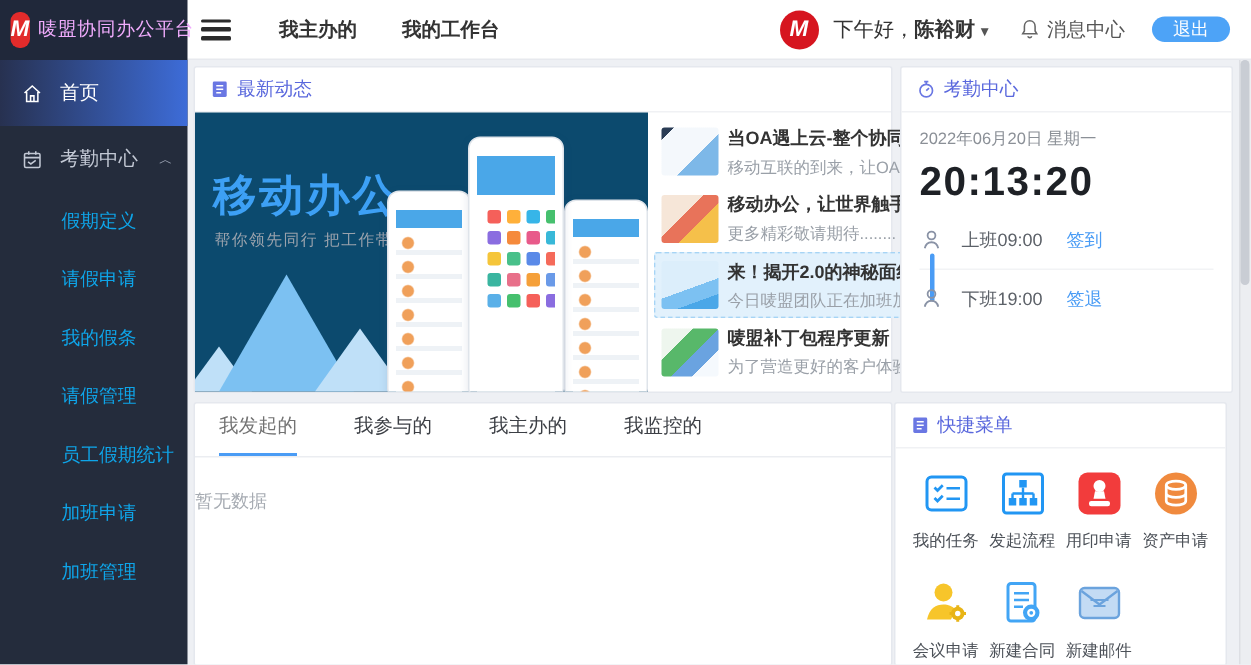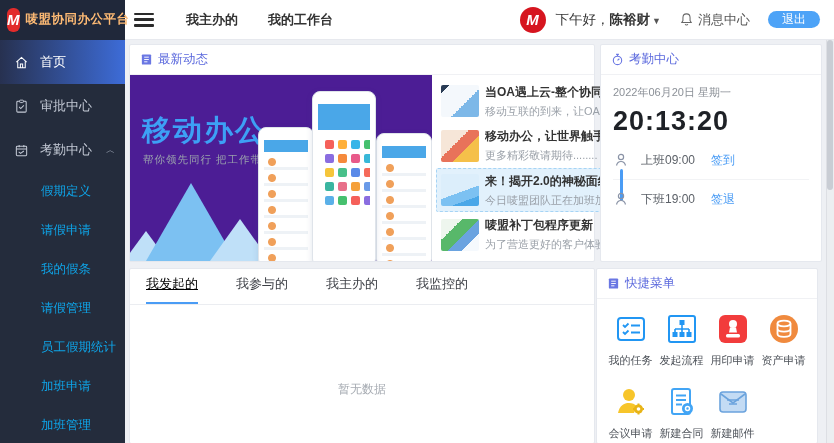--- a/index.html
+++ b/index.html
@@ -3,21 +3,21 @@
 <meta charset="utf-8">
 <style>
   * { margin:0; padding:0; box-sizing:border-box; }
   html,body { width:834px; height:443px; overflow:hidden; font-family:"Liberation Sans","DejaVu Sans",sans-serif; background:#eef0f4; }
   .page { position:relative; width:834px; height:443px; background:#eef0f4; }
 
   
   .topbar { position:absolute; top:0; left:0; width:834px; height:40px; background:#fff; border-bottom:1px solid #e7e9ee; display:flex; align-items:center; z-index:5; }
   .logo-section { width:125px; height:40px; background:#20283a; display:flex; align-items:center; padding-left:7px; flex-shrink:0; }
   .logo-badge { width:24px; height:24px; background:#e22b2b; border-radius:6px; color:#fff; font-weight:bold; font-size:15px; display:flex; align-items:center; justify-content:center; font-style:italic; }
-  .app-title { color:#fdba74; font-size:12.5px; font-weight:bold; margin-left:6px; letter-spacing:0.5px; white-space:nowrap; }
+  .app-title { color:#f0abfc; font-size:12.5px; font-weight:normal; margin-left:6px; letter-spacing:0.5px; white-space:nowrap; }
   .hamburger { margin-left:9px; width:20px; height:14px; display:flex; flex-direction:column; justify-content:space-between; cursor:pointer; }
   .hamburger span { display:block; height:2.5px; background:#2b2b2b; border-radius:1px; }
   .top-nav { display:flex; margin-left:32px; gap:30px; }
   .top-nav-item { font-size:13px; color:#333; font-weight:bold; cursor:pointer; white-space:nowrap; }
   .topbar-right { margin-left:auto; display:flex; align-items:center; padding-right:14px; gap:10px; }
   .avatar-circle { width:26px; height:26px; border-radius:50%; background:#d6151f; color:#fff; font-weight:bold; font-style:italic; font-size:15px; display:flex; align-items:center; justify-content:center; }
   .greeting { font-size:13.5px; color:#333; white-space:nowrap; }
   .greeting b { font-weight:bold; }
   .caret-down { font-size:9px; color:#555; margin-left:2px; }
   .msg-center { display:flex; align-items:center; gap:4px; font-size:13px; color:#555; margin-left:8px; cursor:pointer; white-space:nowrap; }
@@ -33,21 +33,21 @@
   .side-sub-item { height:39px; display:flex; align-items:center; padding-left:41px; color:#0ea5e9; font-size:12.5px; cursor:pointer; white-space:nowrap; }
 
   
   .panel { position:absolute; background:#fff; border:1px solid #e5e8ee; border-radius:2px; }
   .panel-header { height:30px; display:flex; align-items:center; padding:0 10px; border-bottom:1px solid #f0f1f4; color:#5a68dd; font-size:12.5px; gap:5px; }
   .panel-header svg { flex-shrink:0; }
 
   
   .news-panel { left:129px; top:44px; width:466px; height:218px; }
   .news-body { display:flex; height:186px; }
-  .banner { position:relative; width:302px; height:186px; overflow:hidden; background:#4c1d95; flex-shrink:0; }
+  .banner { position:relative; width:302px; height:186px; overflow:hidden; background:#0c4a6e; flex-shrink:0; }
   .banner-headline { position:absolute; left:12px; top:36px; font-size:29px; font-weight:bold; color:#3da0f5; letter-spacing:2px; }
   .banner-tagline { position:absolute; left:13px; top:78px; font-size:10.5px; color:#9aa2ac; letter-spacing:1px; white-space:nowrap; }
   .mountain { position:absolute; width:0; height:0; }
   .m1 { border-left:45px solid transparent; border-right:45px solid transparent; border-bottom:78px solid #7cc1f2; left:16px; bottom:0; }
   .m2 { border-left:30px solid transparent; border-right:30px solid transparent; border-bottom:42px solid #bfe0f8; left:80px; bottom:0; }
   .m3 { border-left:22px solid transparent; border-right:22px solid transparent; border-bottom:30px solid #bfe0f8; left:-6px; bottom:0; }
   .phone { position:absolute; background:#fff; border:1px solid #dfe4ea; border-radius:8px; box-shadow:0 2px 6px rgba(60,90,130,.15); overflow:hidden; }
   .phone-left  { left:128px; top:52px; width:56px; height:140px; }
   .phone-right { left:246px; top:58px; width:56px; height:134px; }
   .phone-center{ left:182px; top:16px; width:64px; height:176px; z-index:2; }
@@ -74,22 +74,22 @@
   .thumb-2 { background:linear-gradient(160deg,#dceefb 55%,#7cc1f2 55% 78%,#4aa7e8 78%); }
   .thumb-3 { background:linear-gradient(135deg,#eef6ee 30%,#58b86a 30% 55%,#6aa3e0 55% 75%,#f5f9fd 75%); }
   .news-texts { min-width:0; }
   .news-title { font-size:12px; color:#333; font-weight:bold; white-space:nowrap; overflow:hidden; text-overflow:ellipsis; }
   .news-sub { font-size:11px; color:#9aa0a8; margin-top:3px; white-space:nowrap; overflow:hidden; text-overflow:ellipsis; }
 
   
   .tabs-panel { left:129px; top:268px; width:466px; height:176px; }
   .tab-row { display:flex; gap:38px; padding:0 16px; border-bottom:1px solid #ebedf1; height:36px; align-items:flex-end; }
   .tab { font-size:13px; color:#3c3f45; padding-bottom:9px; cursor:pointer; border-bottom:2px solid rgba(0,0,0,0); white-space:nowrap; }
-  .tab.active { color:#000000; border-bottom-color:#4a9cf5;text-decoration:underline; }
-  .empty-state { text-align:center; margin-top:76px; font-size:12px; color:#a6abb2; }
+  .tab.active { color:#737373; border-bottom-color:#4a9cf5; }
+  .empty-state { text-align:left; margin-top:21px; font-size:12px; color:#a6abb2; }
 
   
   .att-panel { left:600px; top:44px; width:222px; height:218px; }
   .att-body { padding:10px 12px 0 12px; position:relative; }
   .att-date { font-size:11px; color:#8b9097; }
   .att-clock { font-size:27px; font-weight:bold; color:#1e2126; margin-top:6px; letter-spacing:1px; }
   .att-timeline { margin-top:10px; position:relative; }
   .att-line { position:absolute; left:7px; top:22px; width:3px; height:32px; background:#4a9cf5; border-radius:2px; }
   .att-row { display:flex; align-items:center; height:26px; position:relative; z-index:1; }
   .att-row + .att-divider { border-top:1px solid #f2f3f5; margin:6px 0 6px 0; }
@@ -142,28 +142,20 @@
       <button class="logout-btn">退出</button>
     </div>
   </div>
 
   <div class="sidebar">
     <div class="side-item active">
       <svg width="15" height="15" viewBox="0 0 16 16">
           <path d="M2.5 7.5 L8 2.5 L13.5 7.5 M4 6.8 L4 13.5 L12 13.5 L12 6.8 M6.8 13.5 L6.8 9.5 L9.2 9.5 L9.2 13.5" fill="none" stroke="#fff" stroke-width="1.1"></path>
         </svg>
       <span>首页</span>
-    </div>
-    <div class="side-item">
-      <svg width="15" height="15" viewBox="0 0 16 16">
-          <rect x="3" y="2.5" width="10" height="11.5" rx="1" fill="none" stroke="#c3c9d5" stroke-width="1.1"></rect>
-          <rect x="6" y="1.2" width="4" height="2.6" rx="0.8" fill="#242c3c" stroke="#c3c9d5" stroke-width="1"></rect>
-          <path d="M5.5 8.5 L7.2 10.2 L10.5 6.8" fill="none" stroke="#c3c9d5" stroke-width="1.1"></path>
-        </svg>
-      <span>审批中心</span>
     </div>
     <div class="side-item">
       <svg width="15" height="15" viewBox="0 0 16 16">
           <rect x="2.5" y="3.5" width="11" height="10" rx="1" fill="none" stroke="#c3c9d5" stroke-width="1.1"></rect>
           <path d="M2.5 6.5 L13.5 6.5 M5.5 2 L5.5 4.5 M10.5 2 L10.5 4.5 M5 9.5 L7 11 L10.5 8.5" fill="none" stroke="#c3c9d5" stroke-width="1.1"></path>
         </svg>
       <span>考勤中心</span>
       <span class="side-chevron">︿</span>
     </div>
     <div class="side-sub">

